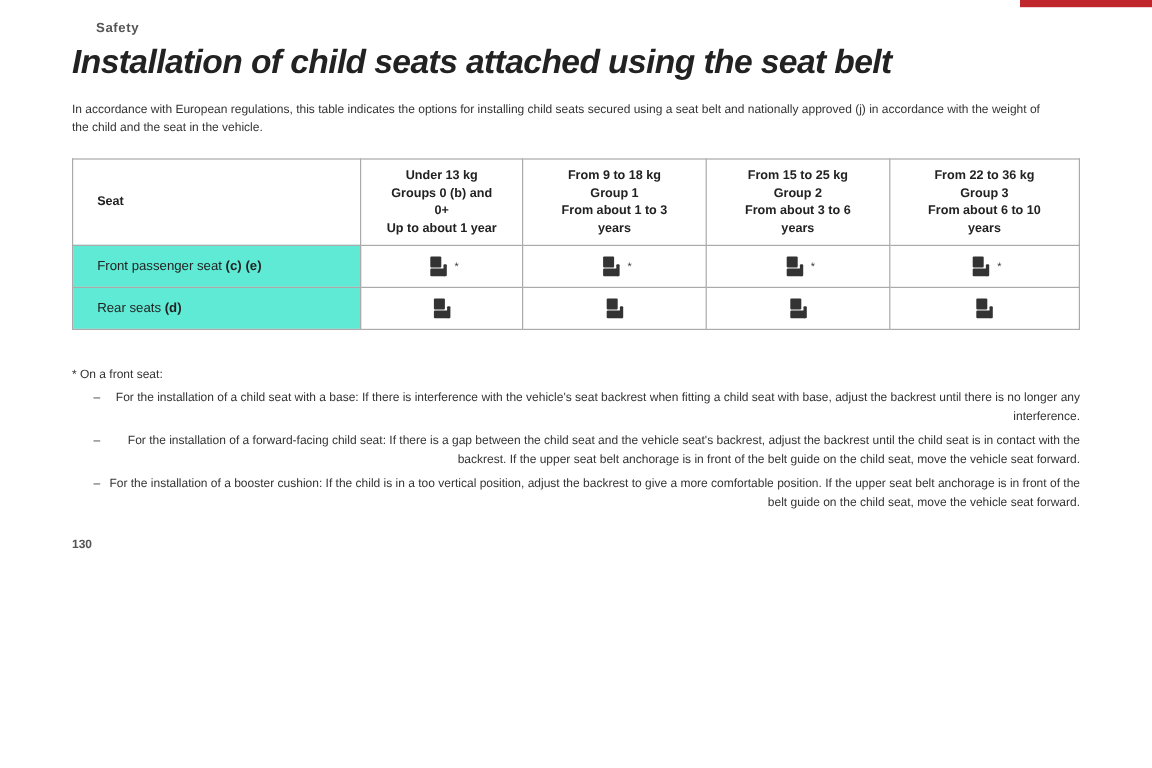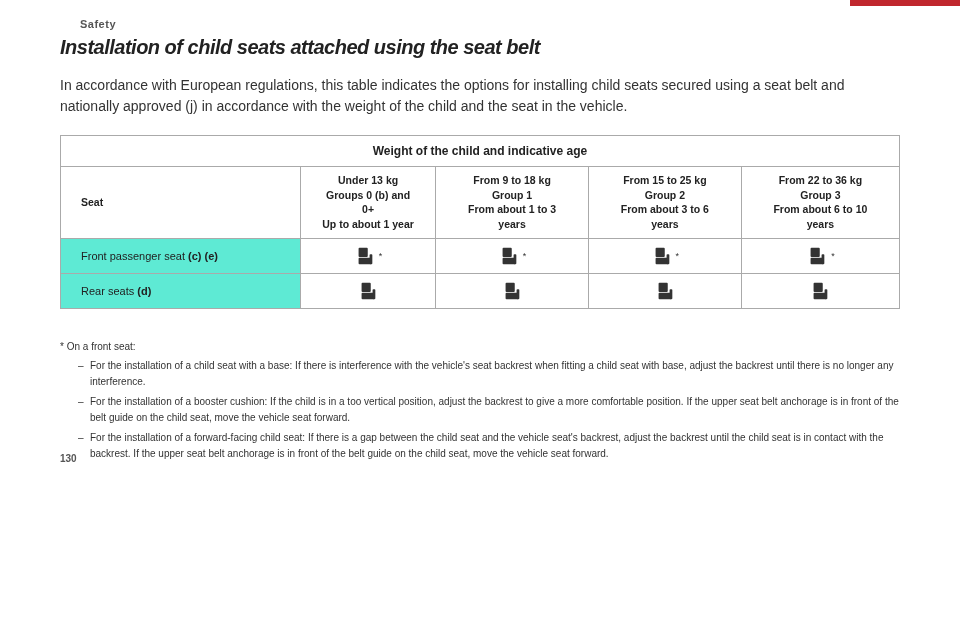--- a/index.html
+++ b/index.html
@@ -26,29 +26,29 @@
     }
     .red-bar {
       position: absolute;
       top: 0;
       right: 0;
       width: 110px;
       height: 6px;
       background: #c0272d;
     }
     .page-title {
-      font-size: 20px;
+      font-size: 28px;
       font-weight: bold;
       color: #222;
       margin-bottom: 16px;
       font-style: italic;
       letter-spacing: -0.5px;
     }
     .intro-text {
-      font-size: 14px;
+      font-size: 10px;
       color: #333;
       line-height: 1.5;
       margin-bottom: 18px;
       max-width: 820px;
     }
     
     .child-seat-table {
       width: 100%;
       border-collapse: collapse;
       border: 1px solid #aaa;
@@ -94,29 +94,30 @@
     }
     .footnote-section ul {
       padding-left: 20px;
       margin-top: 2px;
     }
     .footnote-section ul li {
       margin-bottom: 5px;
       list-style-type: none;
       padding-left: 10px;
       position: relative;
+      text-align: right;
     }
     .footnote-section ul li::before {
       content: "–";
       position: absolute;
       left: -2px;
     }
     .page-number {
       position: absolute;
-      bottom: 32px;
+      bottom: 2px;
       left: 60px;
       font-size: 10px;
       color: #555;
       font-weight: bold;
     }
     .seat-icon-container {
       display: flex;
       align-items: center;
       justify-content: center;
       gap: 3px;
@@ -135,23 +136,20 @@
 
   <div class="section-label">Safety</div>
 
   <h1 class="page-title">Installation of child seats attached using the seat belt</h1>
 
   <p class="intro-text">In accordance with European regulations, this table indicates the options for installing child seats secured using a seat belt and nationally approved (j) in accordance with the weight of the child and the seat in the vehicle.</p>
 
   <table class="child-seat-table">
     <thead>
       <tr>
-        <th class="header-main" colspan="5">Weight of the child and indicative age</th>
-      </tr>
-      <tr>
         <th class="col-seat col-header" style="text-align:left;">Seat</th>
         <th class="col-header">
           <span>Under 13 kg</span><br>
           <span>Groups 0 (b) and 0+</span><br>
           <span>Up to about 1 year</span>
         </th>
         <th class="col-header">
           <span>From 9 to 18 kg</span><br>
           <span>Group 1</span><br>
           <span>From about 1 to 3 years</span>
@@ -257,19 +255,19 @@
           </div>
         </td>
       </tr>
     </tbody>
   </table>
 
   <div class="footnote-section">
     <p>* On a front seat:</p>
     <ul>
       <li>For the installation of a child seat with a base: If there is interference with the vehicle's seat backrest when fitting a child seat with base, adjust the backrest until there is no longer any interference.</li>
+      <li>For the installation of a forward-facing child seat: If there is a gap between the child seat and the vehicle seat's backrest, adjust the backrest until the child seat is in contact with the backrest. If the upper seat belt anchorage is in front of the belt guide on the child seat, move the vehicle seat forward.</li>
       <li>For the installation of a booster cushion: If the child is in a too vertical position, adjust the backrest to give a more comfortable position. If the upper seat belt anchorage is in front of the belt guide on the child seat, move the vehicle seat forward.</li>
-      <li>For the installation of a forward-facing child seat: If there is a gap between the child seat and the vehicle seat's backrest, adjust the backrest until the child seat is in contact with the backrest. If the upper seat belt anchorage is in front of the belt guide on the child seat, move the vehicle seat forward.</li>
     </ul>
   </div>
 
   <div class="page-number">130</div>
 </div>
 
 </body></html>

